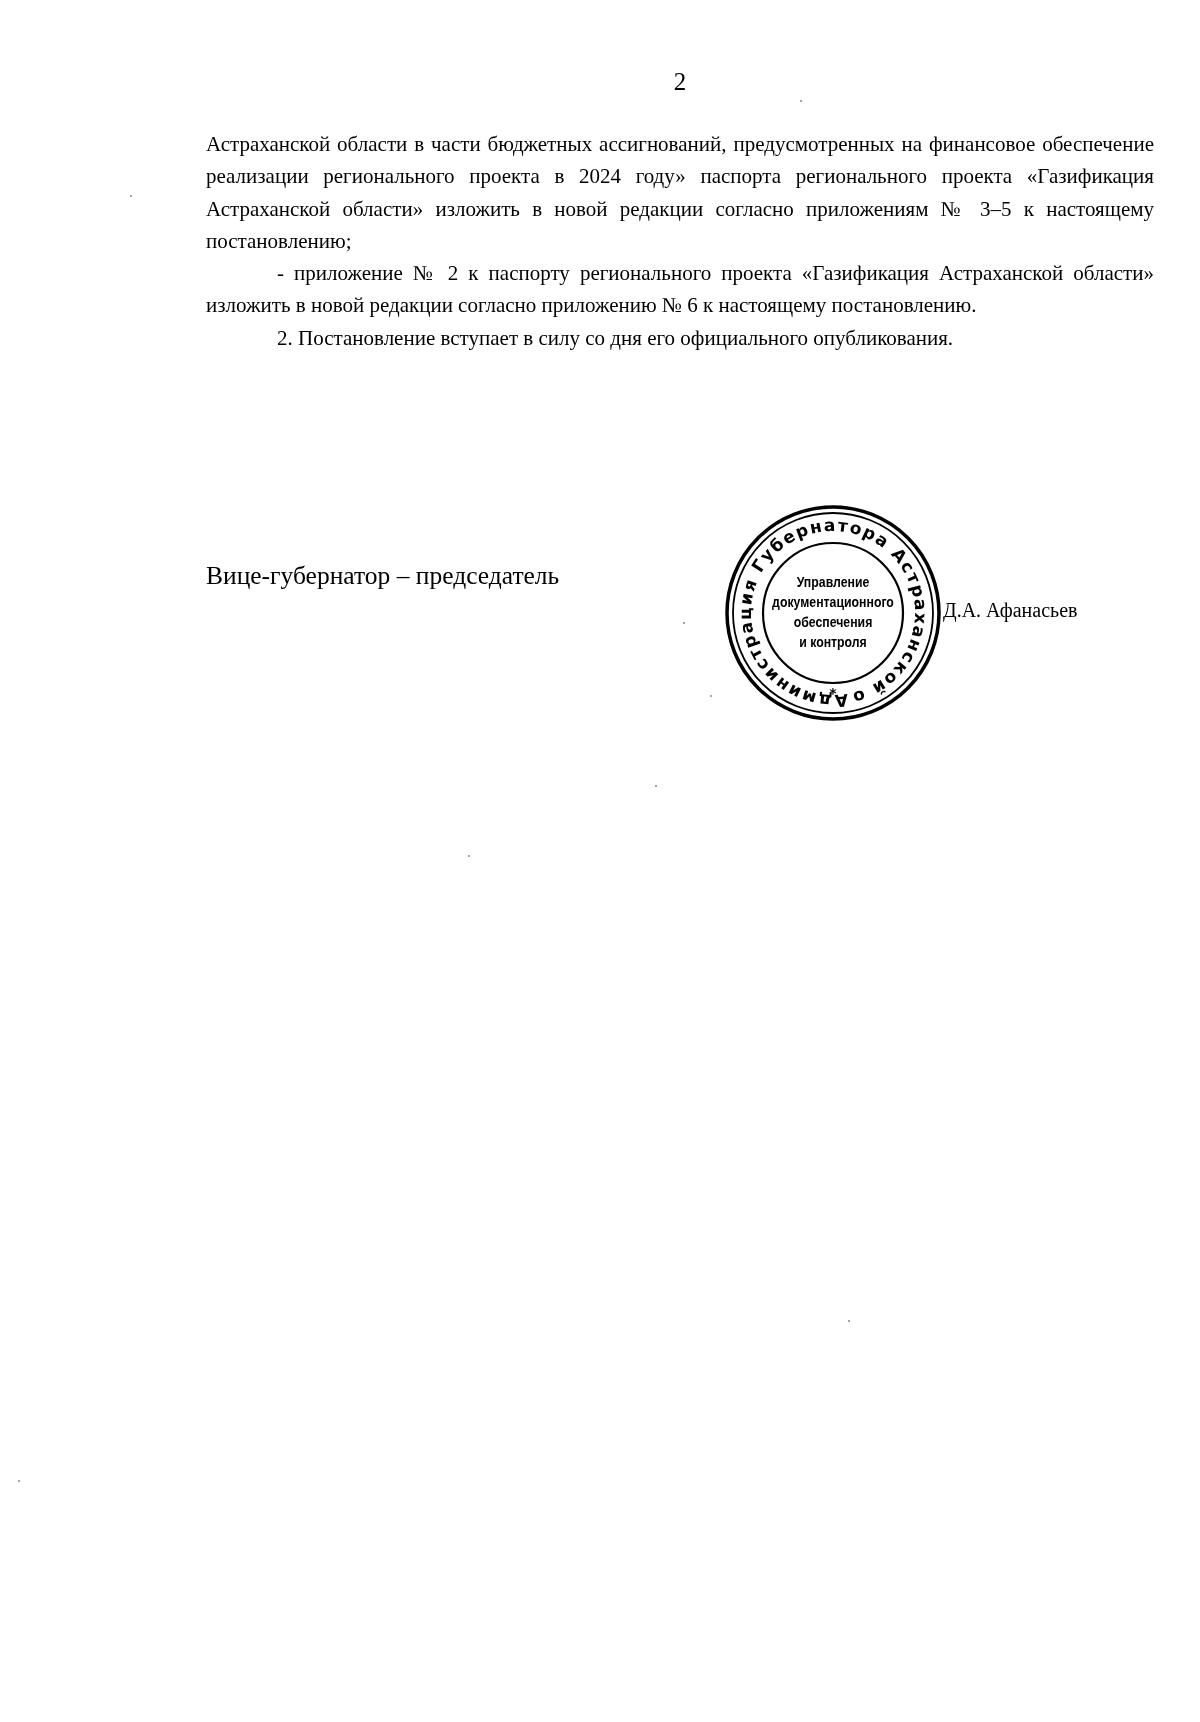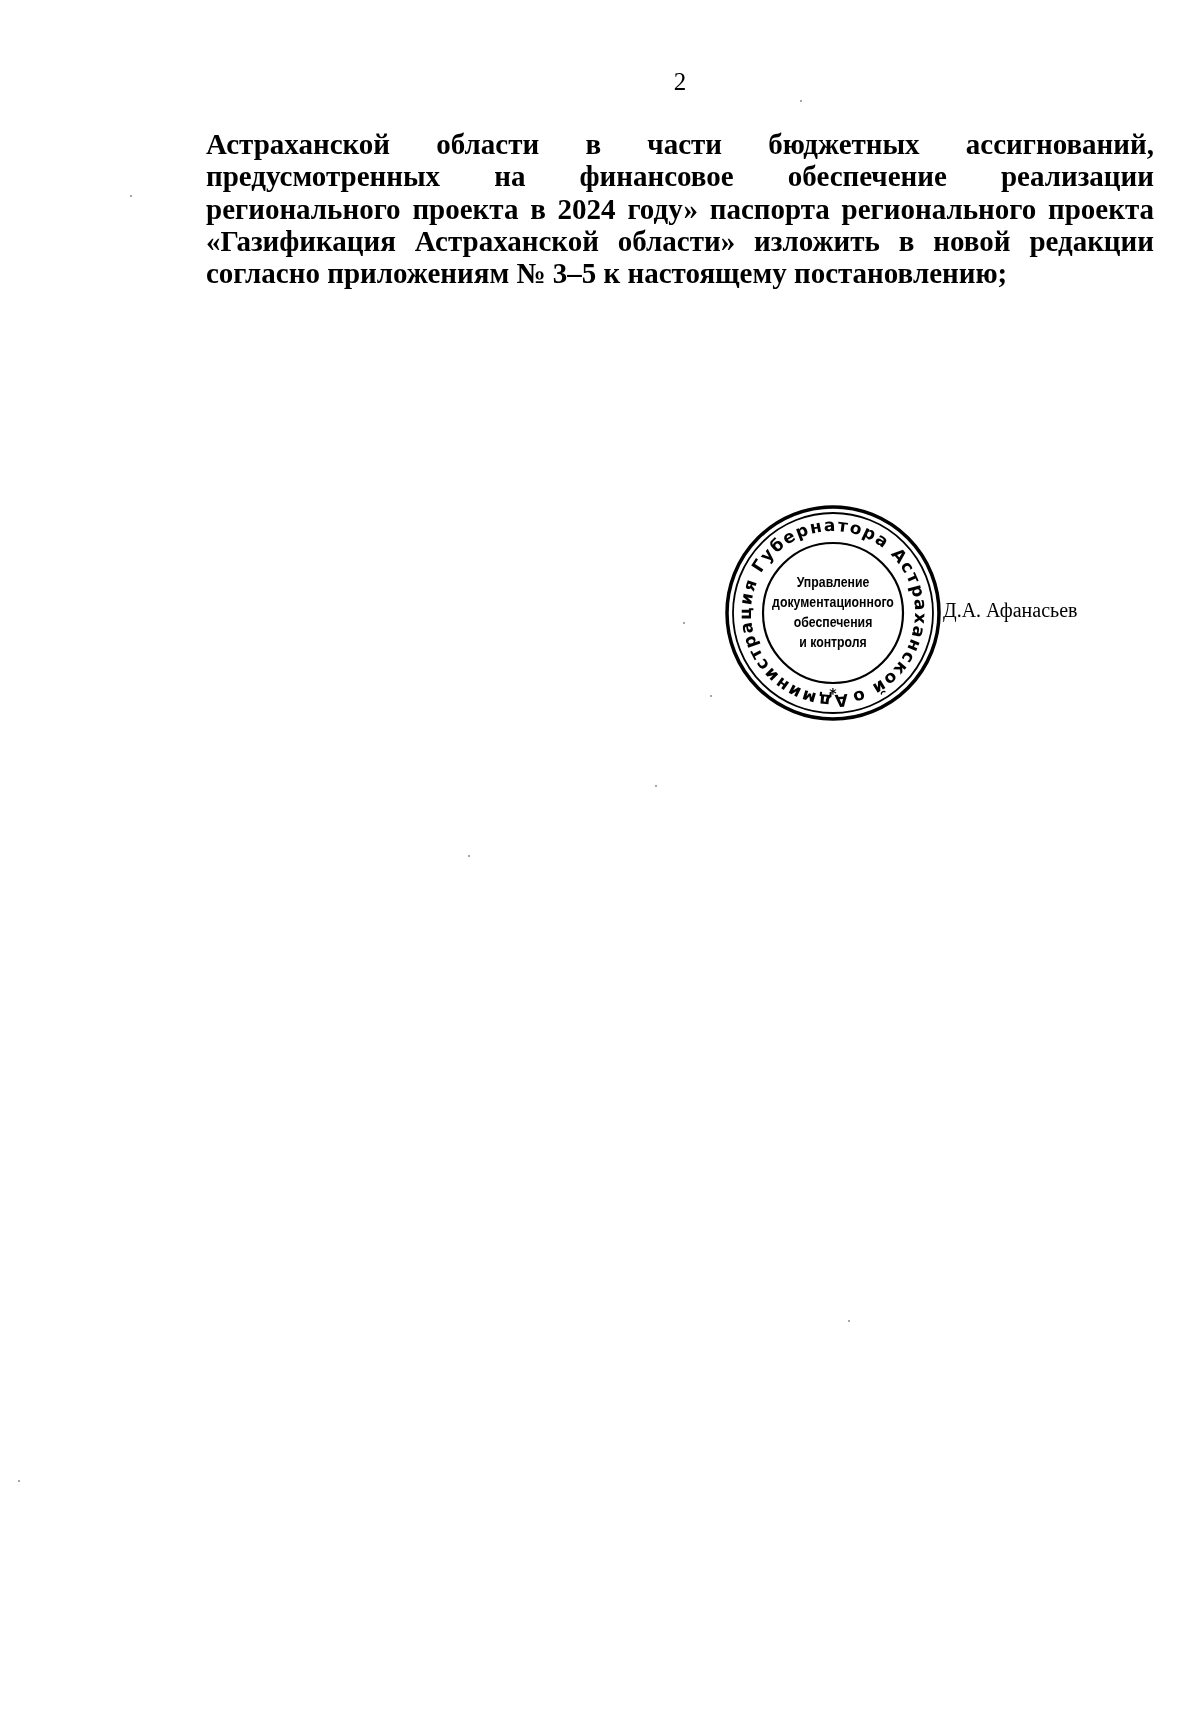--- a/index.html
+++ b/index.html
@@ -18,24 +18,23 @@
     top: 68px;
     text-align: center;
     font-size: 25px;
     padding-left: 160px;
   }
   .body-text {
     position: absolute;
     left: 206px;
     top: 128px;
     width: 948px;
-    font-size: 29px;
+    font-size: 21px;
     line-height: 32.3px;
     text-align: justify;
-    font-weight: bold;
   }
   .body-text p { margin: 0; }
   .body-text p.indent { text-indent: 71px; }
   .sig-block {
     position: absolute;
     left: 206px;
     top: 558px;
     font-size: 25.5px;
     line-height: 35px;
   }
@@ -55,23 +54,26 @@
   }
   .speck { position: absolute; background: #888; width: 2px; height: 2px; border-radius: 1px; }
 </style>
 </head>
 <body>
 
 <div class="page-number">2</div>
 
 <div class="body-text">
   <p>Астраханской области в части бюджетных ассигнований, предусмотренных на финансовое обеспечение реализации регионального проекта в 2024 году» паспорта регионального проекта «Газификация Астраханской области» изложить в новой редакции согласно приложениям № 3–5 к настоящему постановлению;</p>
+  <p class="indent">- приложение № 2 к паспорту регионального проекта «Газификация Астраханской области» изложить в новой редакции согласно приложению № 6 к настоящему постановлению.</p>
+  <p class="indent">2. Постановление вступает в силу со дня его официального опубликования.</p>
 </div>
 
 <div class="sig-block">
+  <div>Вице-губернатор – председатель</div>
 </div>
 
 <div class="sig-name">Д.А. Афанасьев</div>
 
 <div class="stamp">
   <svg width="220" height="220" viewBox="0 0 220 220">
     <defs>
       <path id="ringPath" d="M 110,110 m -82,0 a 82,82 0 1,1 164,0 a 82,82 0 1,1 -164,0"></path>
     </defs>
     <circle cx="110" cy="110" r="106" fill="none" stroke="#000" stroke-width="3.5"></circle>

